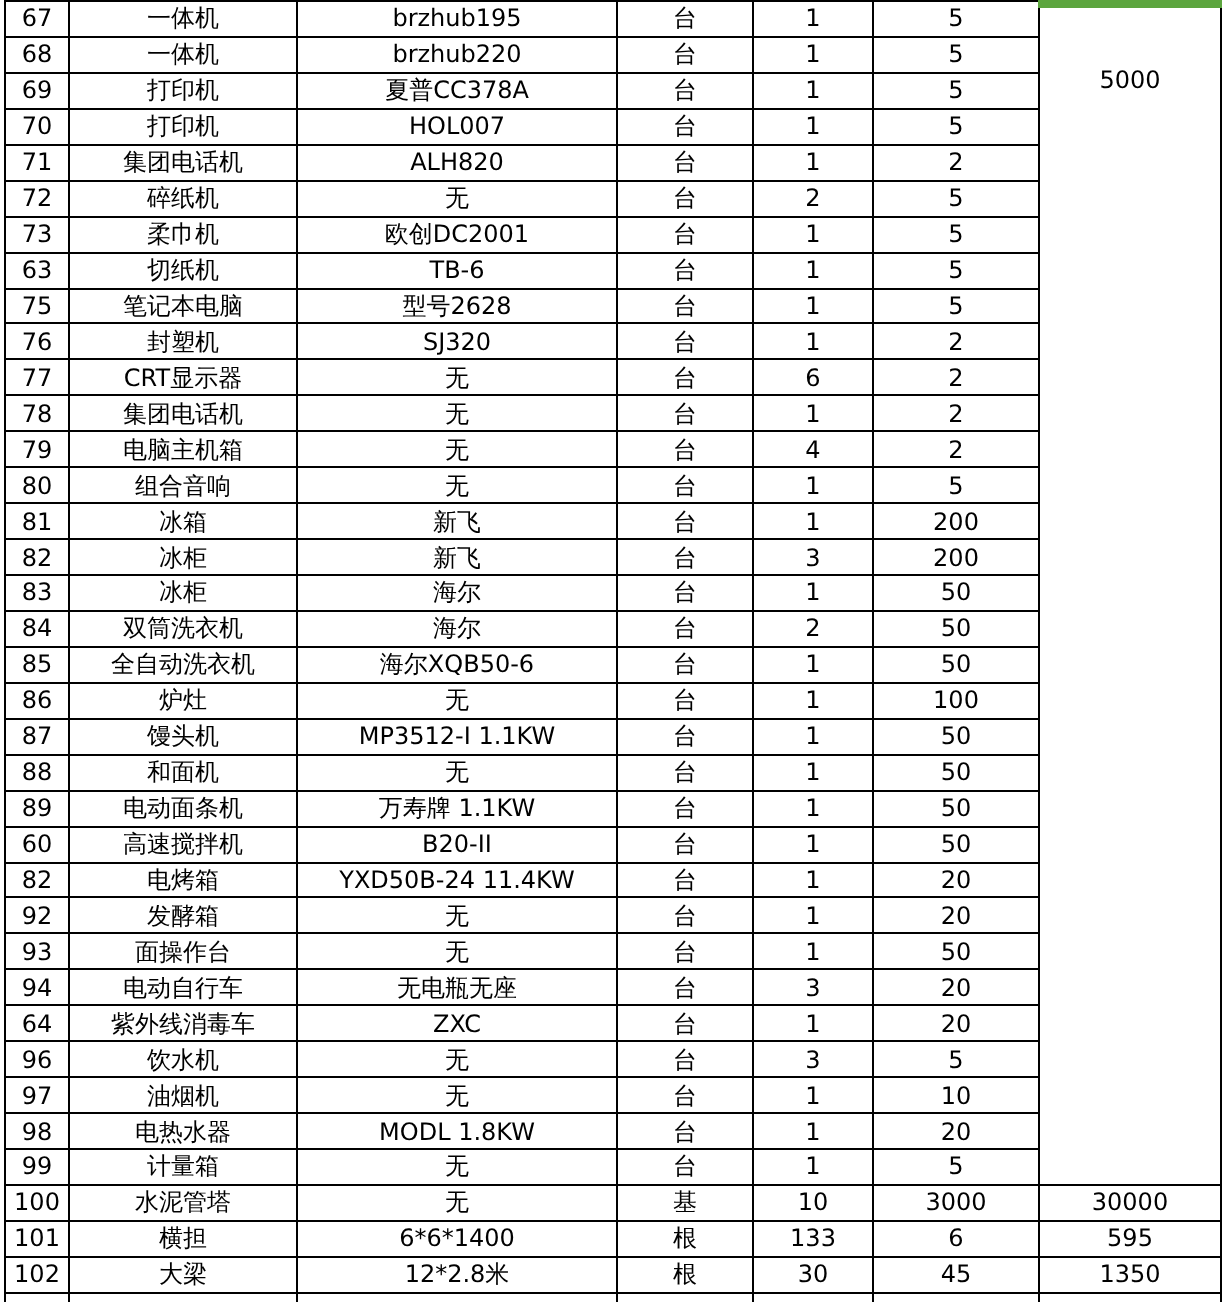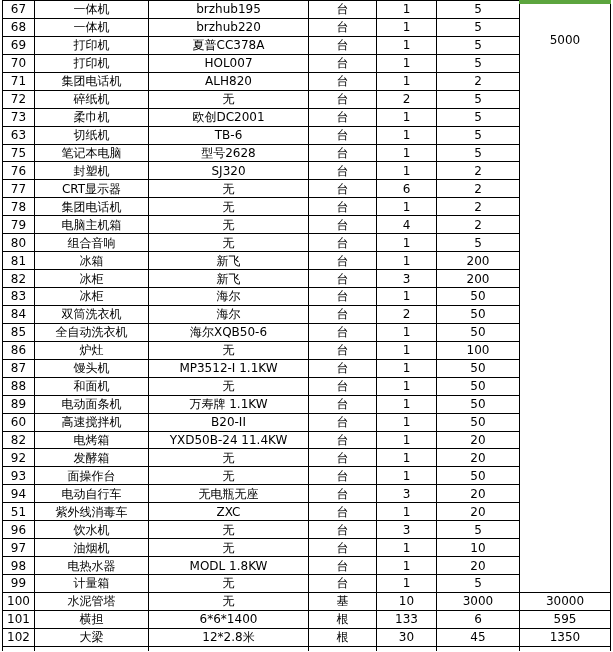--- a/index.html
+++ b/index.html
@@ -289,21 +289,21 @@
       </tr>
       <tr>
         <td>94</td>
         <td>电动自行车</td>
         <td>无电瓶无座</td>
         <td>台</td>
         <td>3</td>
         <td>20</td>
       </tr>
       <tr>
-        <td>51</td>
+        <td>64</td>
         <td>紫外线消毒车</td>
         <td>ZXC</td>
         <td>台</td>
         <td>1</td>
         <td>20</td>
       </tr>
       <tr>
         <td>96</td>
         <td>饮水机</td>
         <td>无</td>

